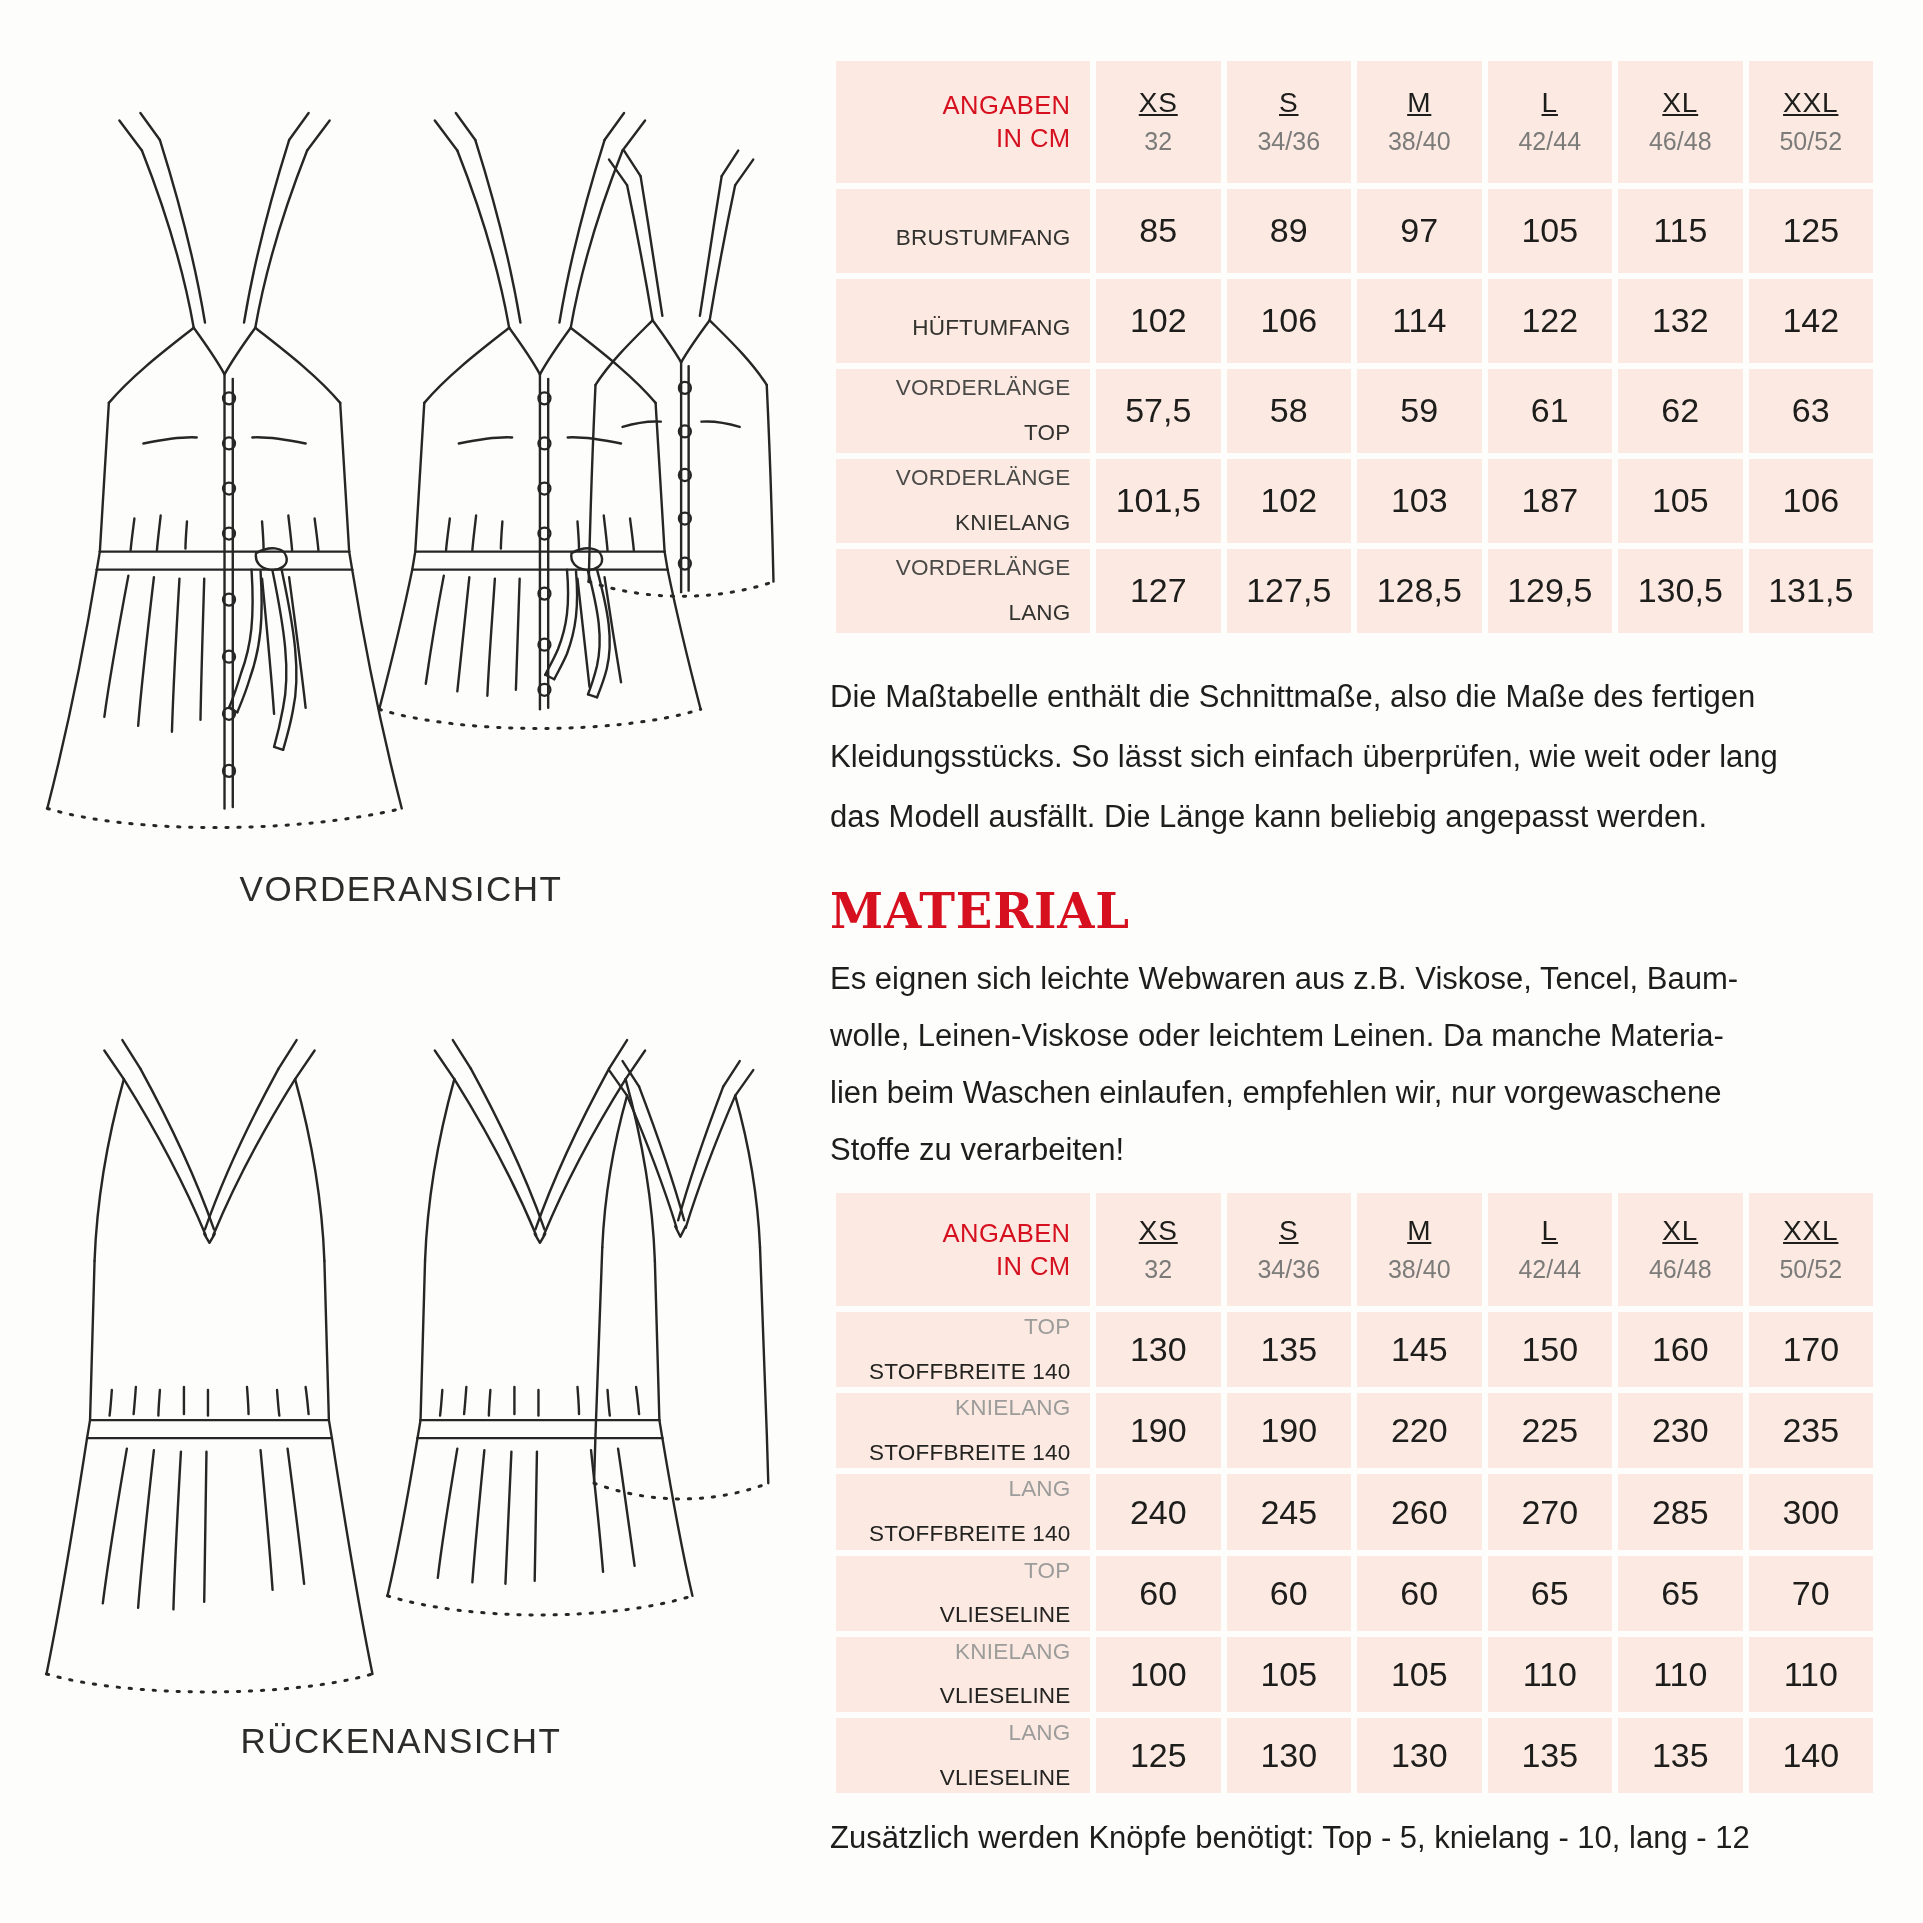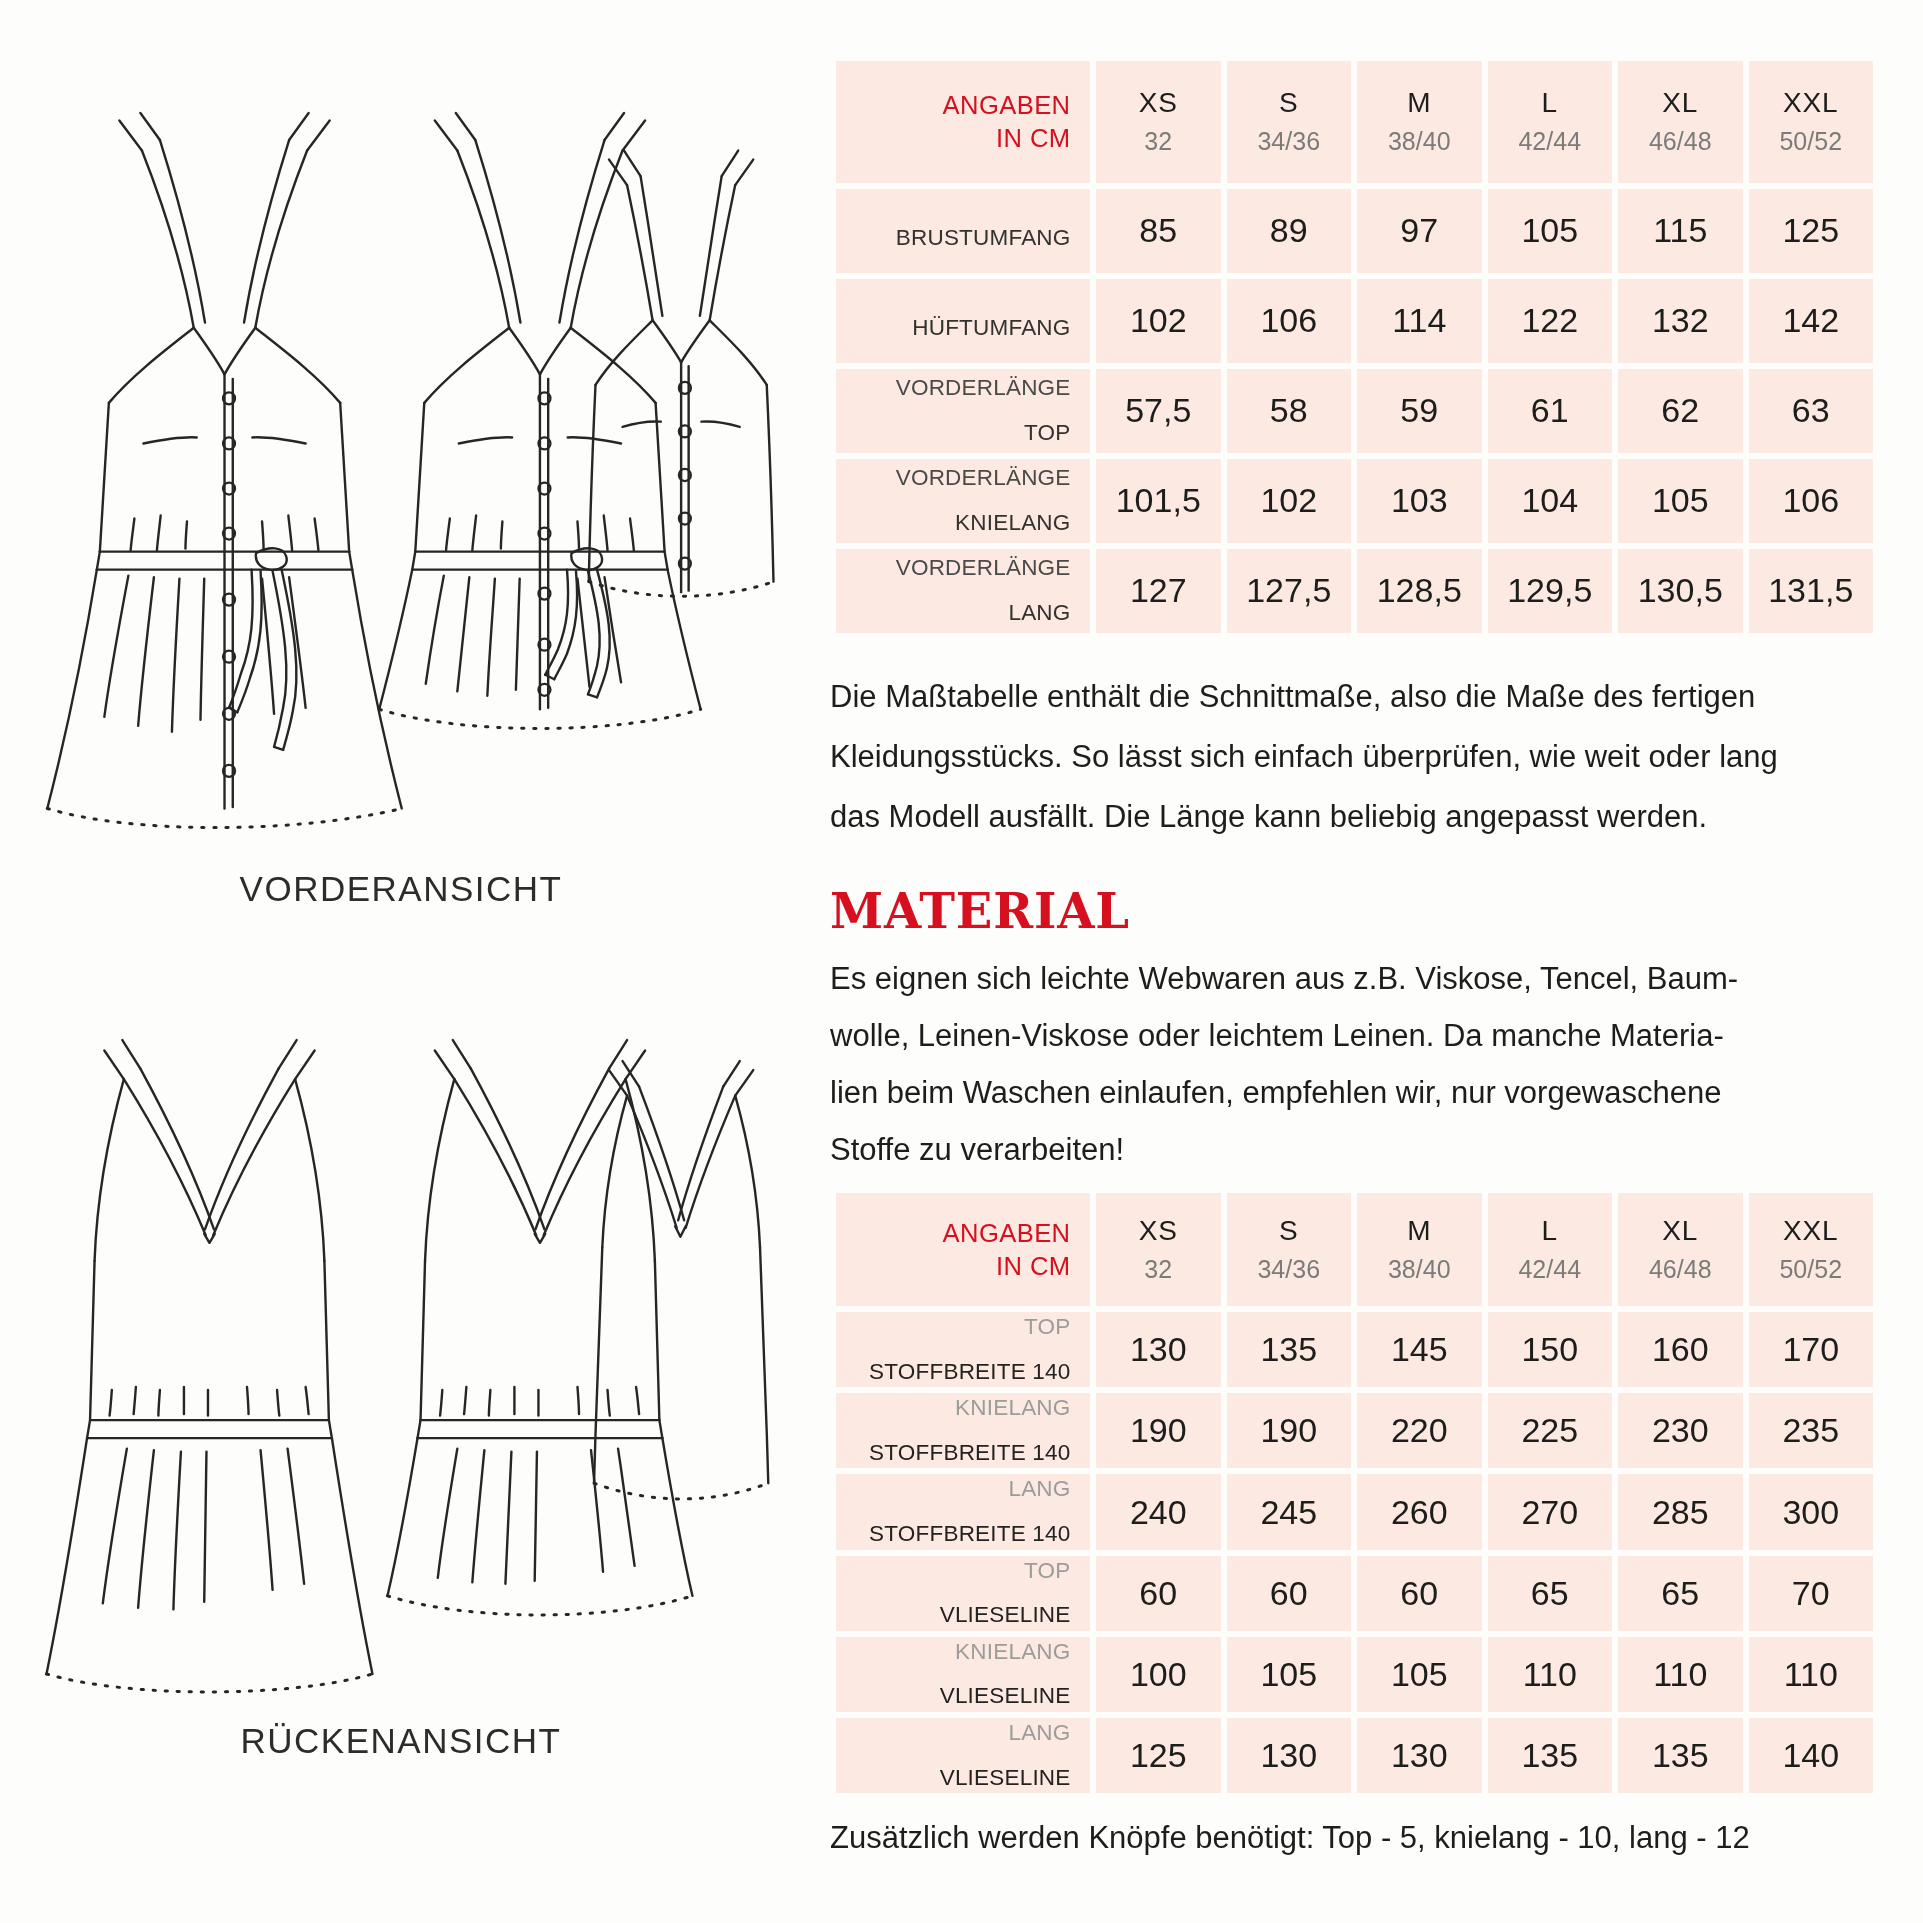--- a/index.html
+++ b/index.html
@@ -43,21 +43,21 @@
   th,td{background:var(--table-cell-bg);vertical-align:middle;font-weight:400;}
   thead th{height:122px;}
   table.material-table thead th{height:113px;}
   tbody th,tbody td{height:84px;}
   table.material-table tbody th,table.material-table tbody td{height:74px;}
 
   .corner{text-align:right;padding-right:19.5px;}
   .corner span{display:block;color:var(--accent-red);font-size:25.6px;
                line-height:33px;letter-spacing:0.4px;}
   .szh span{display:block;text-align:center;}
-  .szh .size{font-size:28px;letter-spacing:0.8px;color:var(--text-black);}
+  .szh .size{font-size:28px;letter-spacing:0.8px;color:var(--text-black);text-decoration:underline;}
   .szh .range{font-size:25px;color:var(--text-gray);margin-top:8px;}
 
   .rowlab{text-align:right;padding-right:19.5px;}
   .rowlab span{display:block;font-size:22.5px;line-height:28.6px;letter-spacing:0.2px;}
   .rowlab .lt{color:#4a4a48;}
   .material-table .rowlab .lt{color:var(--label-gray);}
   .rowlab .lm{color:#32322f;margin-top:16px;}
   .material-table .rowlab .lm{font-weight:400;color:#232321;}
   span:empty{display:none;}
   td.val{font-size:34px;text-align:center;color:var(--text-black);}
@@ -380,21 +380,21 @@
           <td class="val">63</td>
         </tr>
         <tr>
           <th class="rowlab">
             <span class="lt">VORDERLÄNGE</span>
             <span class="lm">KNIELANG</span>
           </th>
           <td class="val">101,5</td>
           <td class="val">102</td>
           <td class="val">103</td>
-          <td class="val">104</td>
+          <td class="val">187</td>
           <td class="val">105</td>
           <td class="val">106</td>
         </tr>
         <tr>
           <th class="rowlab">
             <span class="lt">VORDERLÄNGE</span>
             <span class="lm">LANG</span>
           </th>
           <td class="val">127</td>
           <td class="val">127,5</td>

